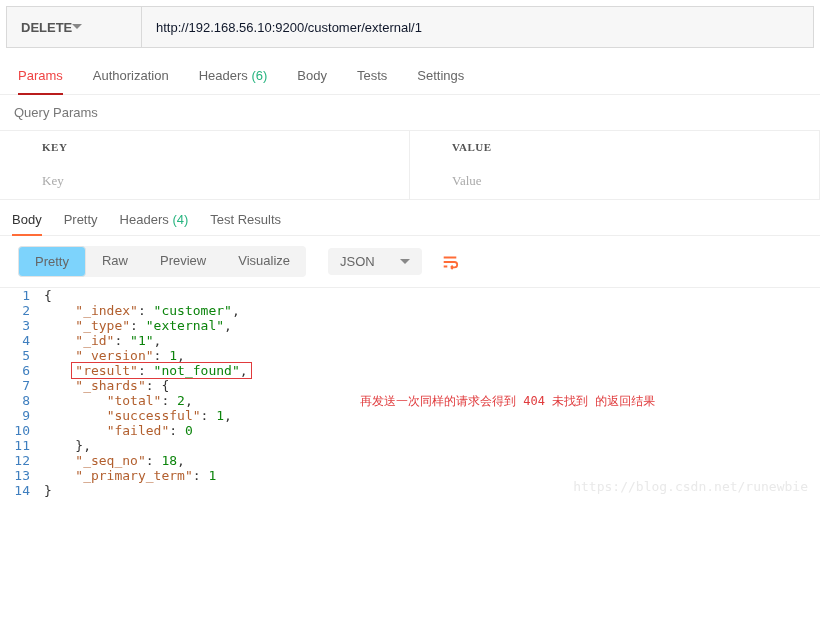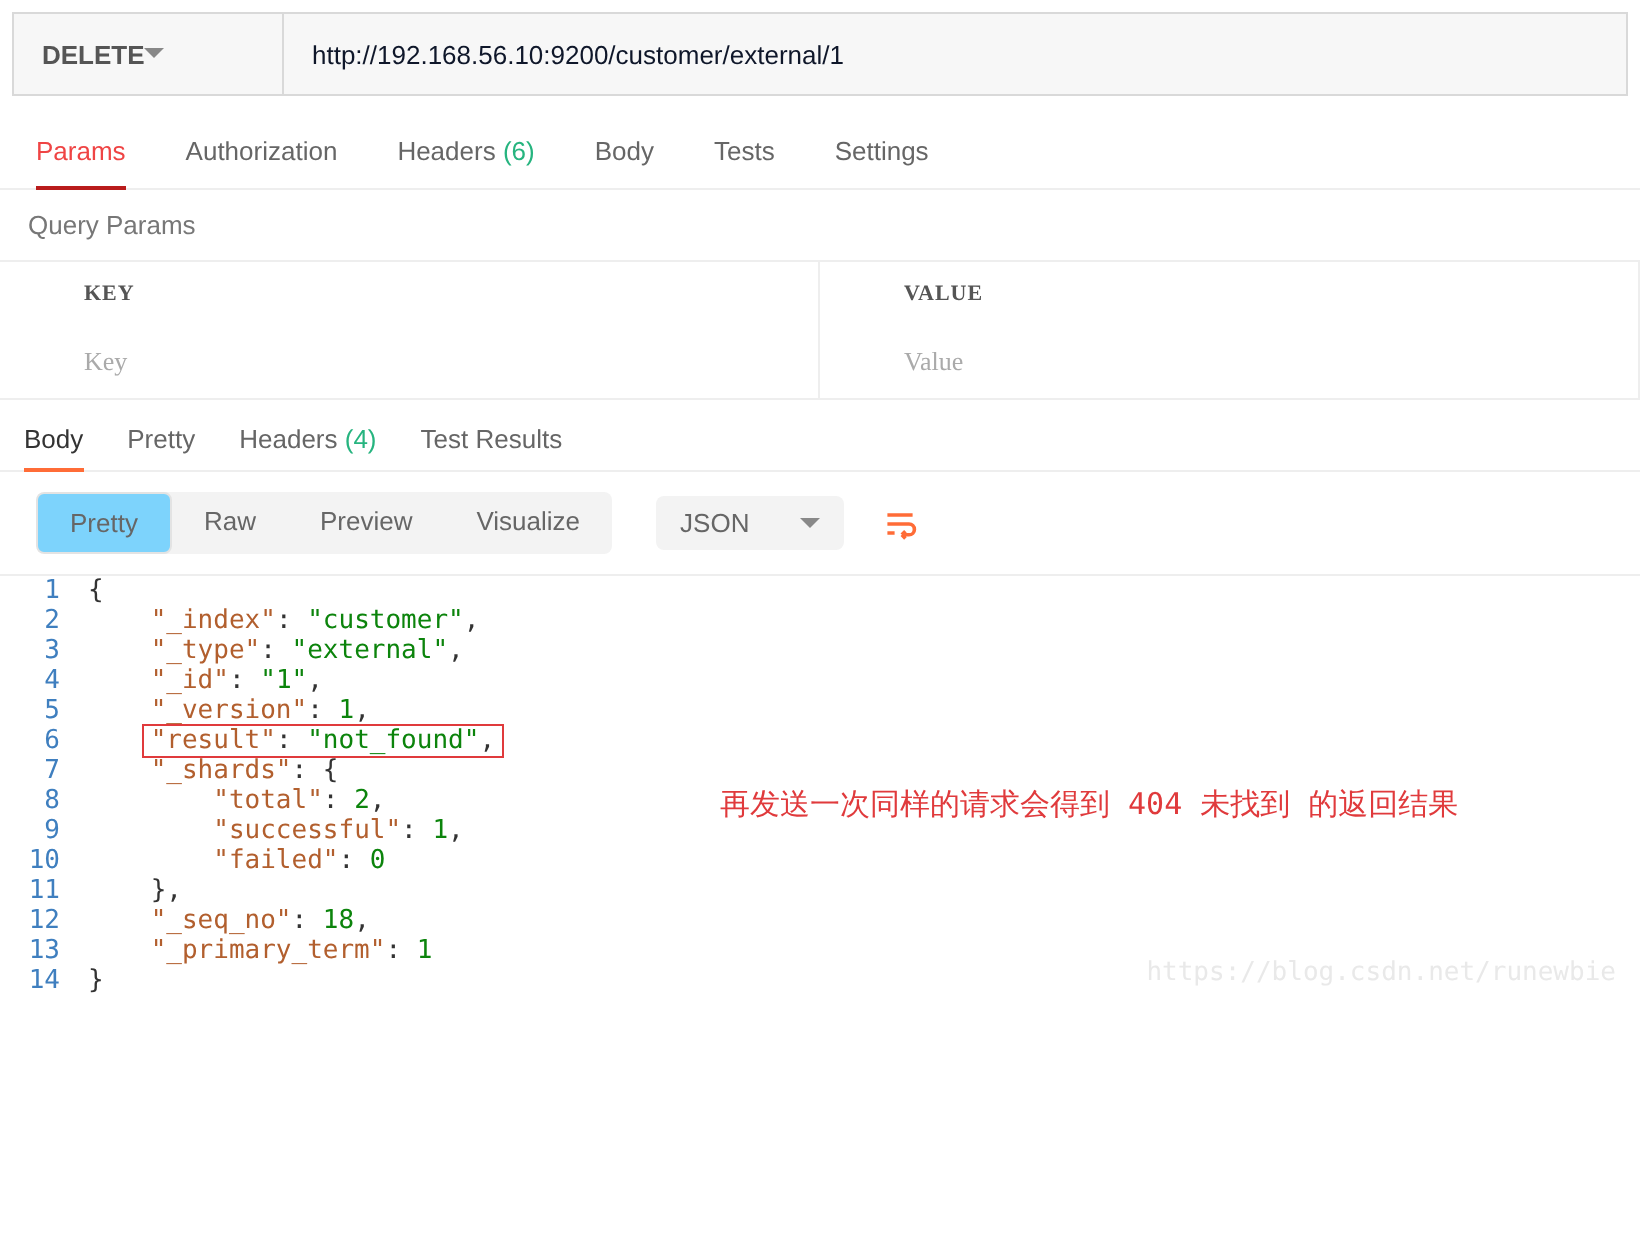--- a/index.html
+++ b/index.html
@@ -31,21 +31,21 @@
 .wrapbtn svg { width:18px; height:18px; stroke:#ff6c37; fill:none; stroke-width:2; }
 .code { font-family: Consolas, Menlo, monospace; font-size: 13px; border-top:1px solid #eee; position:relative; }
 .line { display:flex; }
 .ln { width:44px; text-align:right; padding-right:14px; color:#3f7fbf; user-select:none; }
 .lc { flex:1; white-space:pre; color:#333; }
 .k { color:#b25f2e; }
 .s { color:#0c840c; }
 .n { color:#0c840c; }
 .p { color:#333; }
 .hl { border:1px solid #e03a3c; padding:0 3px; margin-left:-4px; }
-.annot { position:absolute; left:360px; top:105px; color:#e03a3c; font-size:15px; }
+.annot { position:absolute; left:360px; top:105px; color:#e03a3c; font-size:12px; }
 .wm { position:absolute; right:12px; bottom:4px; color:#e9e9e9; font-size:13px; }
 </style>
 </head>
 <body>
 
 <div class="reqbar">
   <div class="method">
     <span>DELETE</span>
     <svg viewBox="0 0 10 10">
         <path d="M0 2l5 5 5-5z"></path>

